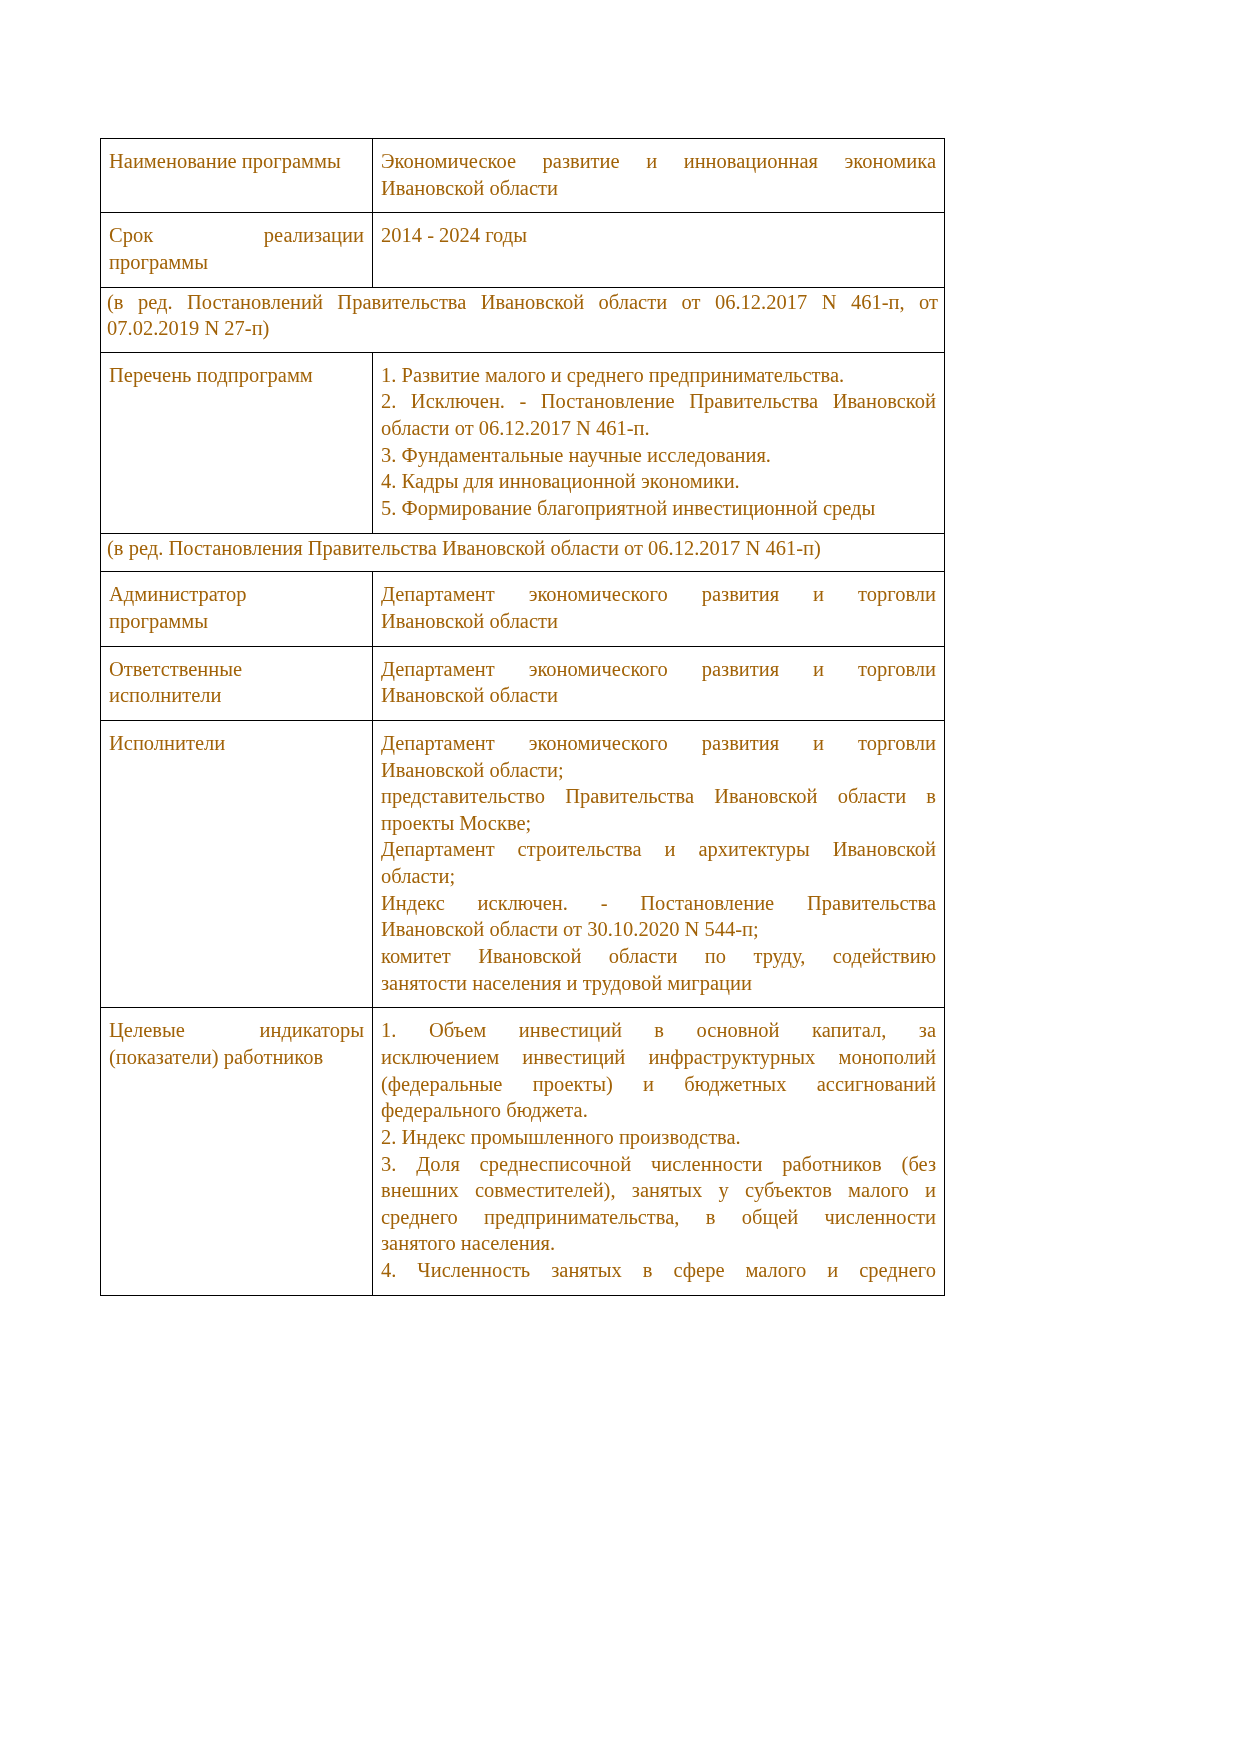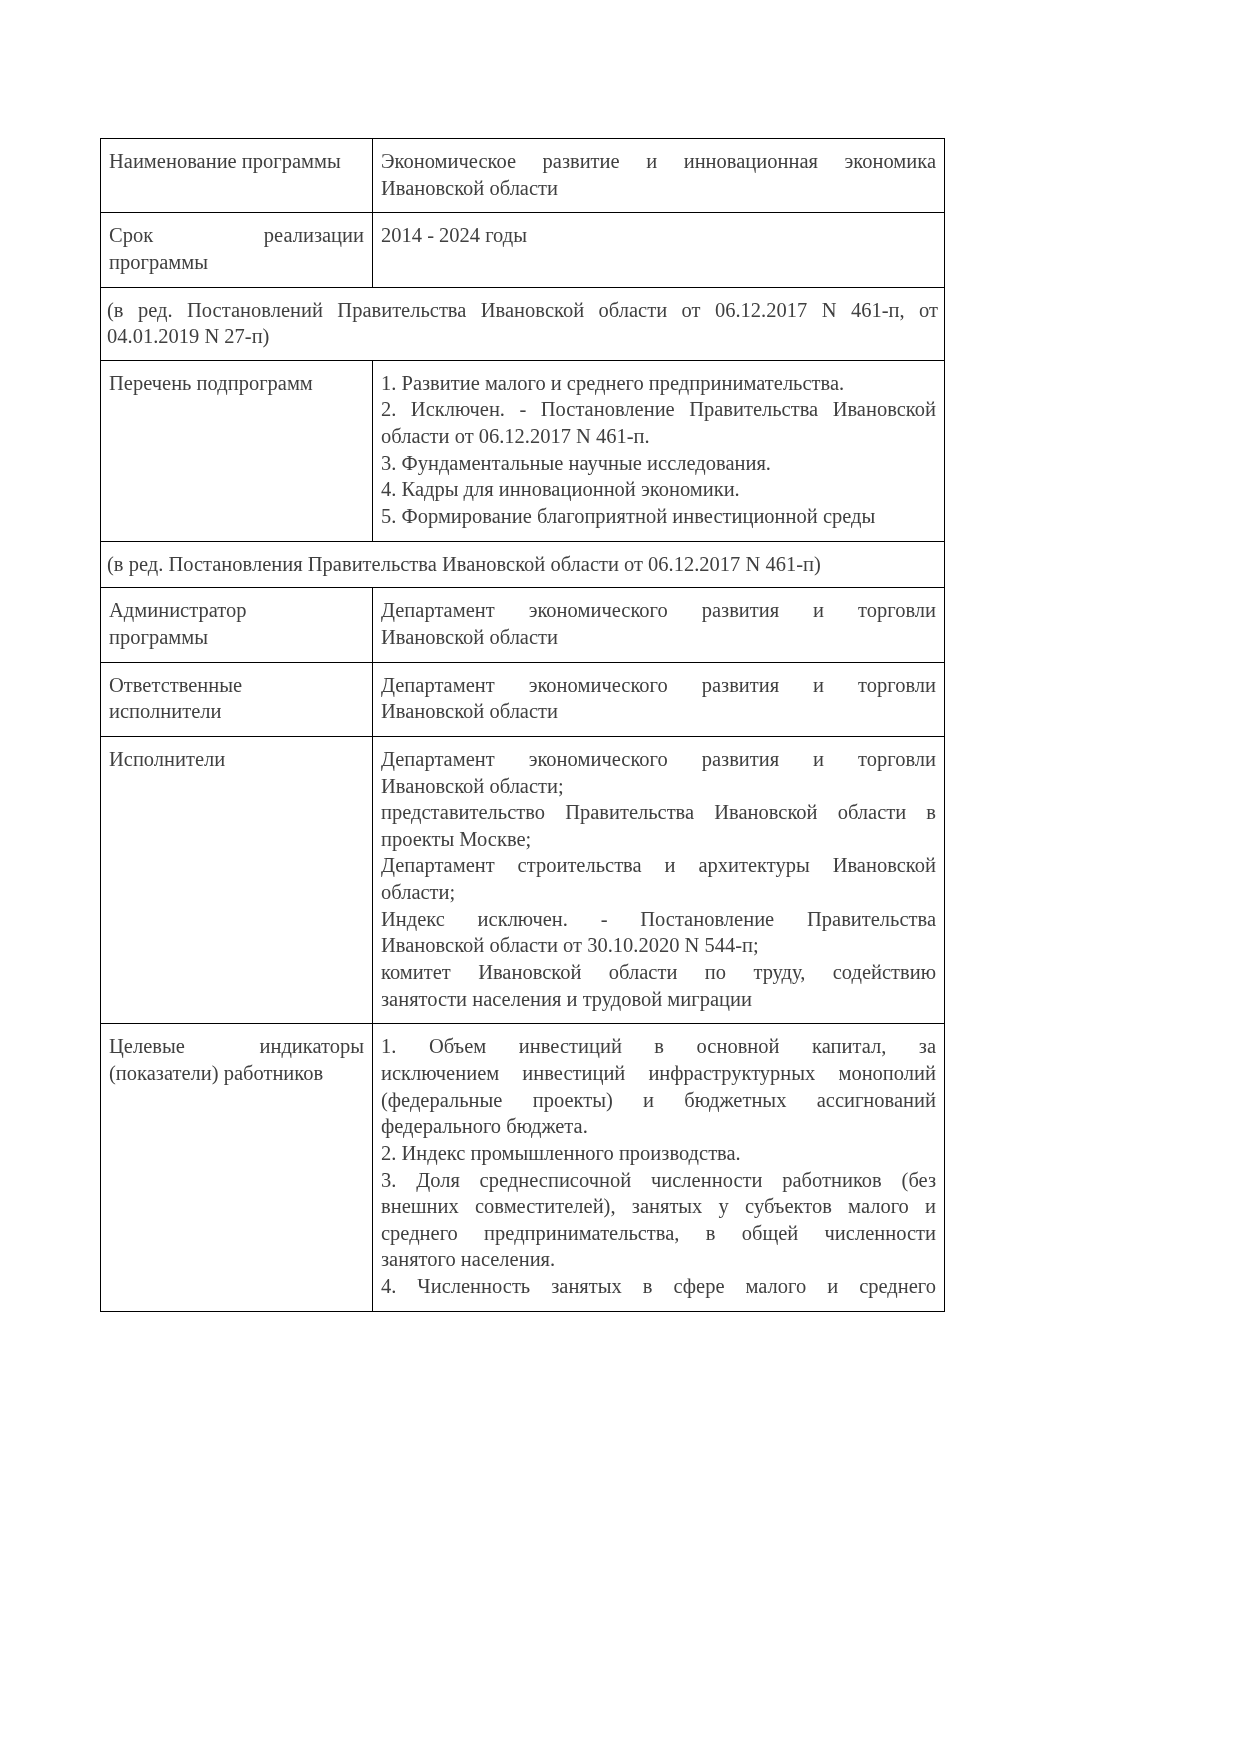--- a/index.html
+++ b/index.html
@@ -9,21 +9,21 @@
     background: #ffffff;
   }
   .page {
     position: relative;
     width: 1240px;
     height: 1754px;
     margin: 0 auto;
     background: #ffffff;
     box-sizing: border-box;
     font-family: "Liberation Serif", "DejaVu Serif", serif;
-    color: #404040;
+    color: #a16207;
   }
   .doc-table {
     position: absolute;
     left: 100px;
     top: 138px;
     width: 844px;
     border-collapse: collapse;
     table-layout: fixed;
   }
   .doc-table td {
@@ -49,21 +49,21 @@
   }
   td.value {
     text-align: justify;
     text-align-last: left;
     margin-top: 24px;
   }
   
   td.note {
     text-align: justify;
     text-align-last: left;
-    padding: 9px 6px 10px 6px;
+    padding: 1px 6px 10px 6px;
   }
   .line {
     display: block;
   }
   .line.flat {
     text-align: left;
     text-align-last: left;
   }
   
   .jline {
@@ -100,21 +100,21 @@
           <span class="line flat">программы</span>
         </td>
         <td class="value">
           <span class="line flat">2014 - 2024 годы</span>
         </td>
       </tr>
 
       <tr>
         <td class="note" colspan="2">
           <span class="jline">(в ред. Постановлений Правительства Ивановской области от 06.12.2017 N 461-п, от</span>
-          <span class="line flat">04.01.2019 N 27-п)</span>
+          <span class="line flat">07.02.2019 N 27-п)</span>
         </td>
       </tr>
 
       <tr>
         <td class="label left-only">
           <span class="line flat">Перечень подпрограмм</span>
         </td>
         <td class="value">
           <span class="line flat">1. Развитие малого и среднего предпринимательства.</span>
           <span class="jline">2. Исключен. - Постановление Правительства Ивановской</span>

